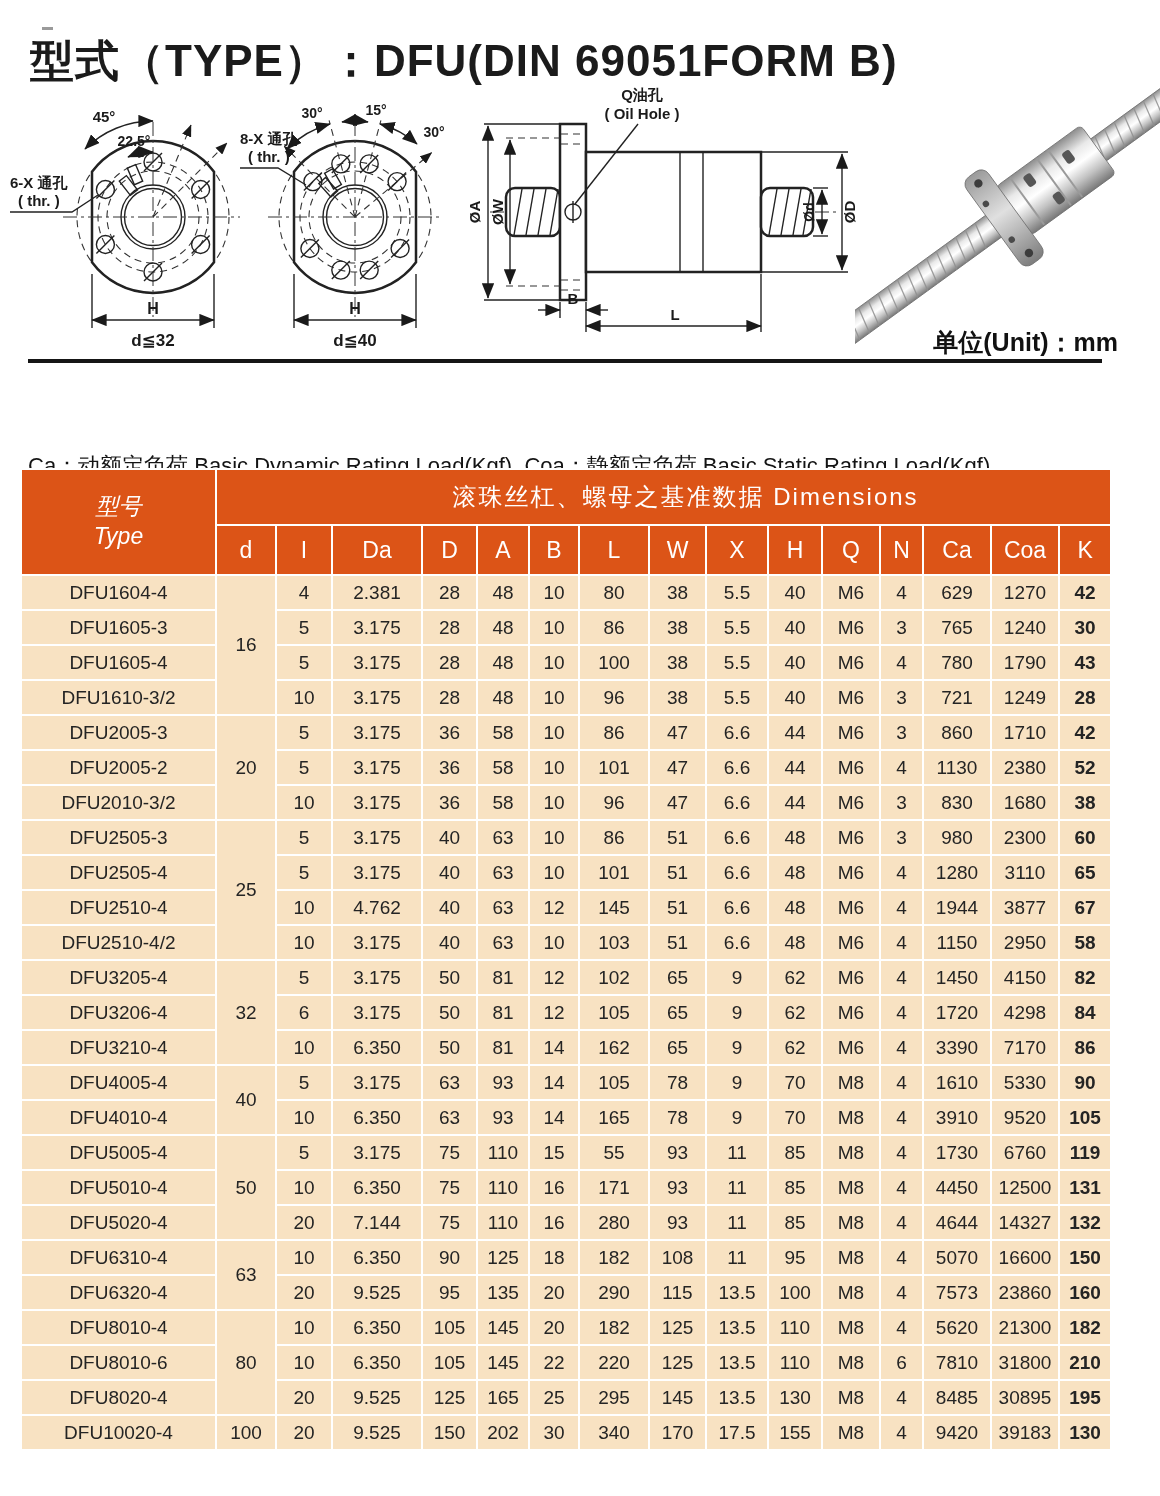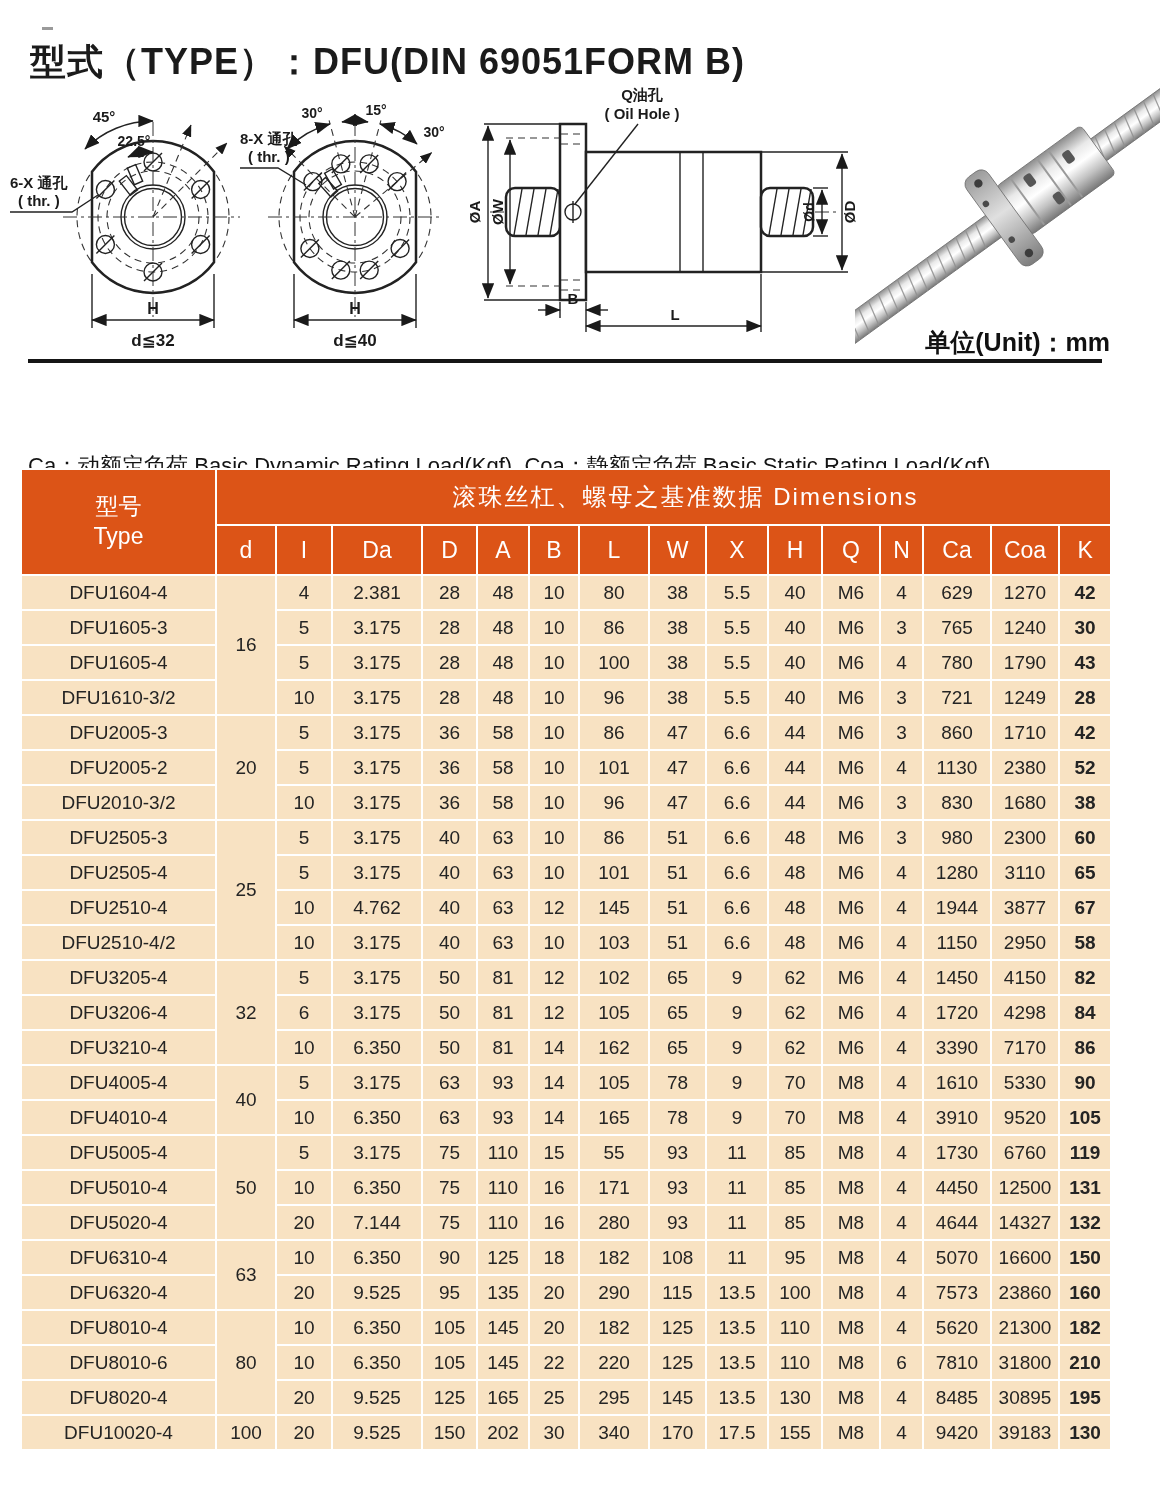--- a/index.html
+++ b/index.html
@@ -1,41 +1,41 @@
 <!DOCTYPE html>
 <html><head>
 <meta charset="utf-8">
 <style>
   * { margin:0; padding:0; box-sizing:border-box; }
   html,body { background:#ffffff; }
   body { width:1160px; height:1496px; position:relative; overflow:hidden;
          font-family:"Liberation Sans","DejaVu Sans",sans-serif; color:#1a1a1a; }
   .artifact { position:absolute; left:42px; top:27px; width:11px; height:3px; background:#9a9a9a; }
-  #title { position:absolute; left:30px; top:38px; font-size:36px; font-weight:bold;
+  #title { position:absolute; left:30px; top:32px; font-size:44px; font-weight:bold;
            letter-spacing:1px; color:#1b1b1b; white-space:pre; }
   #drawings { position:absolute; left:0; top:82px; width:1160px; height:290px; }
   #drawings svg { position:absolute; top:0; }
   svg text { font-family:"Liberation Sans","DejaVu Sans",sans-serif; fill:#1a1a1a; font-weight:600; }
   .outline { fill:#ffffff; stroke:#222; stroke-width:2.5; }
   .thin    { fill:none; stroke:#222; stroke-width:1.4; }
   .dash    { fill:none; stroke:#333; stroke-width:1.1; stroke-dasharray:7 5; }
   .cline   { fill:none; stroke:#333; stroke-width:1; stroke-dasharray:14 4 3 4; }
   .dim     { fill:none; stroke:#222; stroke-width:1.4; }
-  #unit-label { position:absolute; left:0; top:326px; width:1110px; text-align:right;
+  #unit-label { position:absolute; left:8px; top:326px; width:1110px; text-align:right;
                 font-size:25px; font-weight:bold; color:#111; }
   #rule { position:absolute; left:28px; top:359px; width:1074px; height:4px; background:#151515; }
   #legend { position:absolute; left:28px; top:376px; font-size:22px; line-height:36px;
             color:#141414; white-space:pre; }
   #spec-table { position:absolute; left:20px; top:468px; border-collapse:collapse;
                 table-layout:fixed; width:1090px; }
   #spec-table th, #spec-table td { border:2px solid #ffffff; text-align:center;
                 vertical-align:middle; white-space:nowrap; overflow:hidden; }
   #spec-table thead th { background:#DC5417; color:#ffffff; font-weight:normal; }
   .group-header { font-size:24px; height:56px; letter-spacing:2px;padding-left:44px; }
-  .type-header  { font-size:23px; line-height:1.3; }
+  .type-header  { font-size:23px; line-height:1.3;font-style:italic; }
   .col-head     { font-size:23px; height:50px; }
   #spec-table td { background:#F8E2C2; color:#242424; font-size:19px; height:35px; padding:0; }
   td.k-cell { vertical-align:top; padding-top:2px;font-weight:bold; }
   td.type-cell { font-size:19.5px; }
   td.d-cell { font-size:20px; }
 </style>
 </head>
 <body>
 
 

